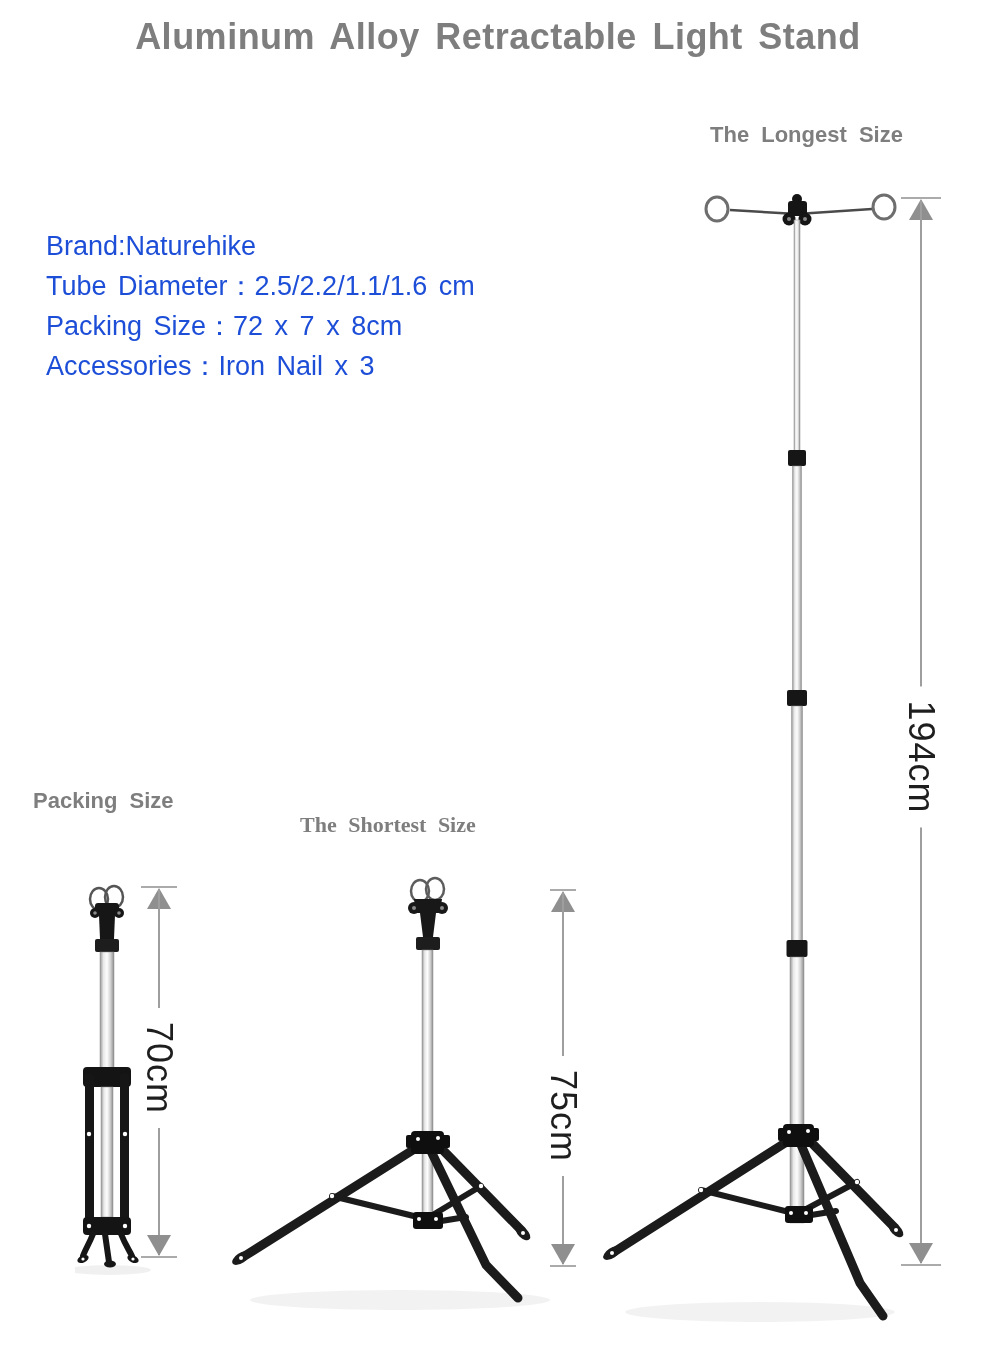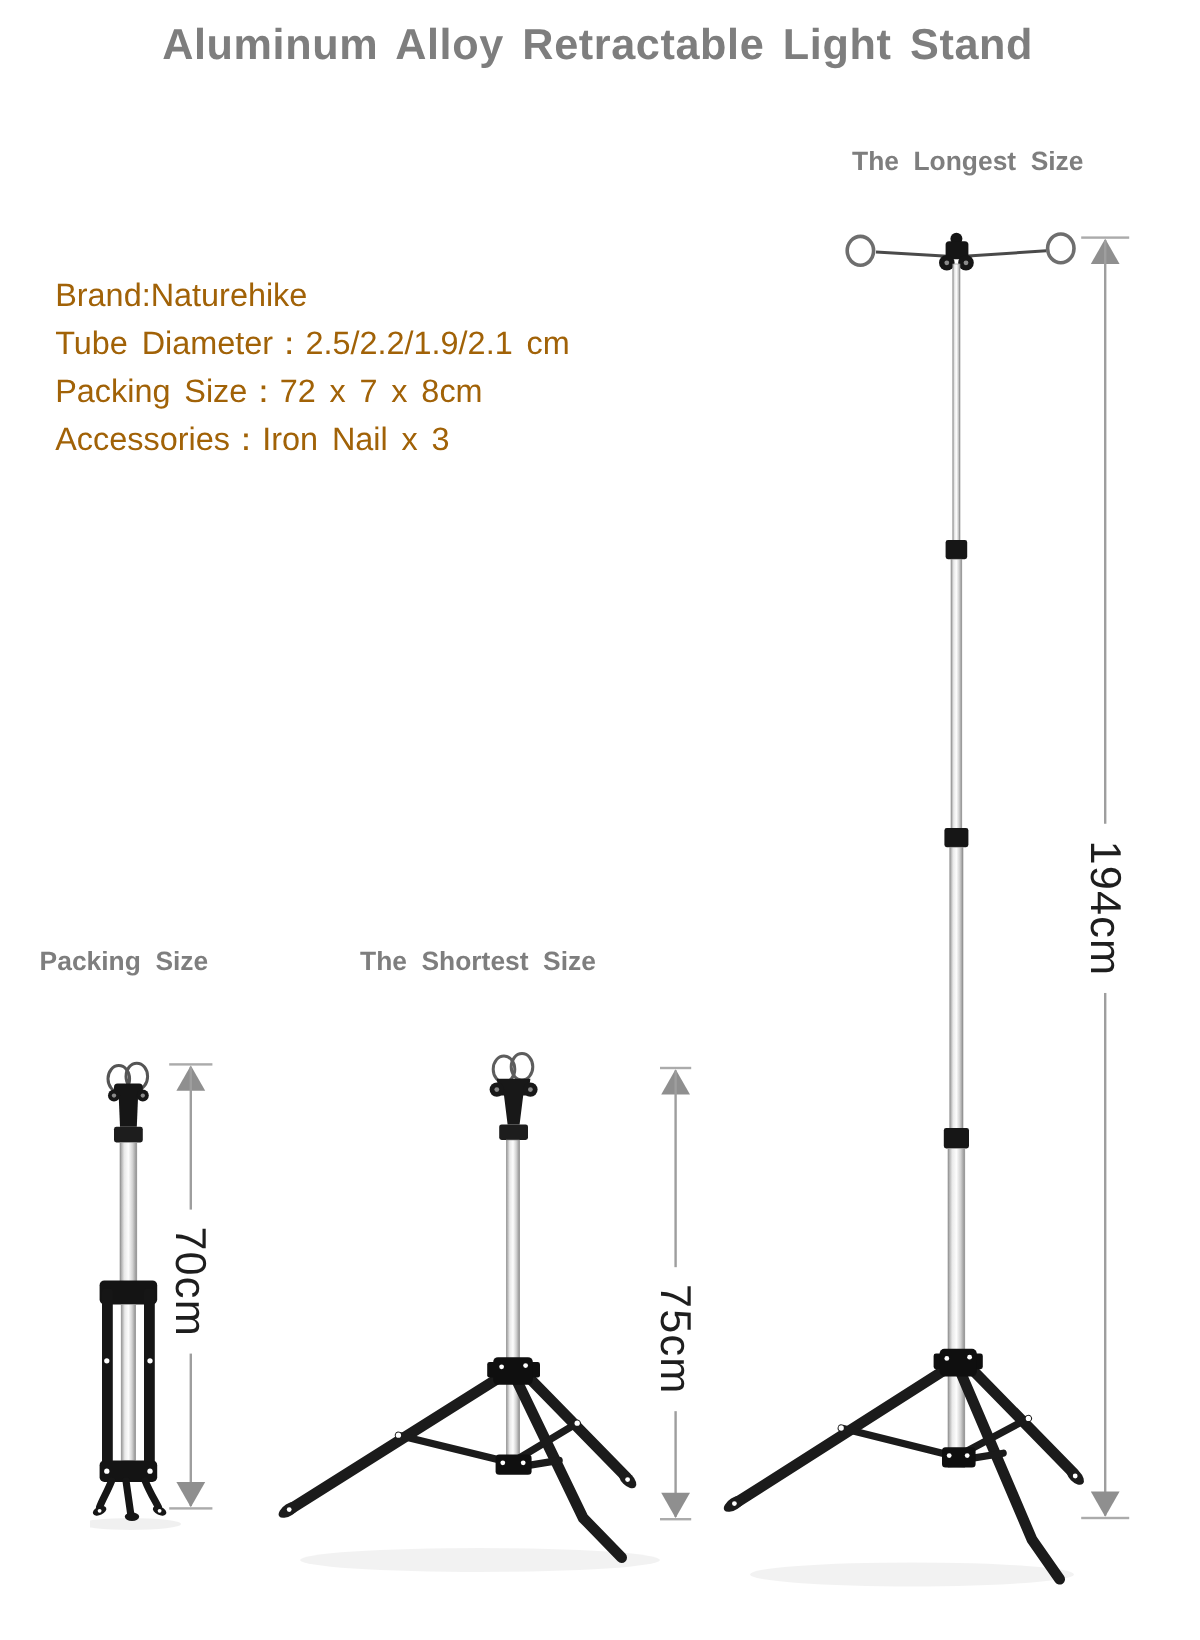--- a/index.html
+++ b/index.html
@@ -4,22 +4,22 @@
 <style>
   html,body{margin:0;padding:0;background:#fff;}
   .canvas{position:relative;width:996px;height:1367px;background:#fff;overflow:hidden;
           font-family:"Liberation Sans",sans-serif;}
   .title{position:absolute;top:16px;left:0;width:100%;text-align:center;
          font-size:36px;font-weight:bold;color:#7e7e7e;word-spacing:5px;letter-spacing:.5px;}
   .heading{position:absolute;font-size:22px;font-weight:bold;color:#7e7e7e;
            word-spacing:6px;white-space:nowrap;}
   .h-longest{left:710px;top:122px;}
   .h-packing{left:33px;top:788px;}
-  .h-shortest{left:300px;top:788px;}
-  .specs{position:absolute;left:46px;top:226px;font-size:27px;color:#a16207;
+  .h-shortest{left:300px;top:812px;font-family:Liberation Serif, serif;}
+  .specs{position:absolute;left:46px;top:226px;font-size:27px;color:#1d4ed8;
          line-height:40px;word-spacing:4px;white-space:nowrap;}
   .stand{position:absolute;}
   .dim-arrow{position:absolute;z-index:1;}
   .dim-arrow .bar{position:absolute;left:0;width:100%;height:2px;background:#ababab;}
   .dim-arrow .bar.top{top:0;}
   .dim-arrow .bar.bottom{bottom:0;}
   .dim-arrow .tri{position:absolute;left:50%;width:0;height:0;
       border-left:12px solid transparent;border-right:12px solid transparent;
       transform:translateX(-50%);}
   .dim-arrow .tri.up{top:2px;border-bottom:21px solid #8f8f8f;}
@@ -39,21 +39,21 @@
 <div class="canvas">
 
   <div class="title">Aluminum Alloy Retractable Light Stand</div>
 
   <div class="heading h-longest">The Longest Size</div>
   <div class="heading h-packing">Packing Size</div>
   <div class="heading h-shortest">The Shortest Size</div>
 
   <div class="specs">
     <div>Brand:Naturehike</div>
-    <div>Tube Diameter：2.5/2.2/1.9/2.1 cm</div>
+    <div>Tube Diameter：2.5/2.2/1.1/1.6 cm</div>
     <div>Packing Size：72 x 7 x 8cm</div>
     <div>Accessories：Iron Nail x 3</div>
   </div>
 
   <svg class="stand" style="left:600px;top:190px" width="340" height="1150" viewBox="0 0 340 1150">
     <defs>
       <linearGradient id="gS1" x1="0" y1="0" x2="1" y2="0">
         <stop offset="0" stop-color="#969696"></stop>
           <stop offset="0.25" stop-color="#e9e9e9"></stop>
         <stop offset="0.5" stop-color="#fdfdfd"></stop>

